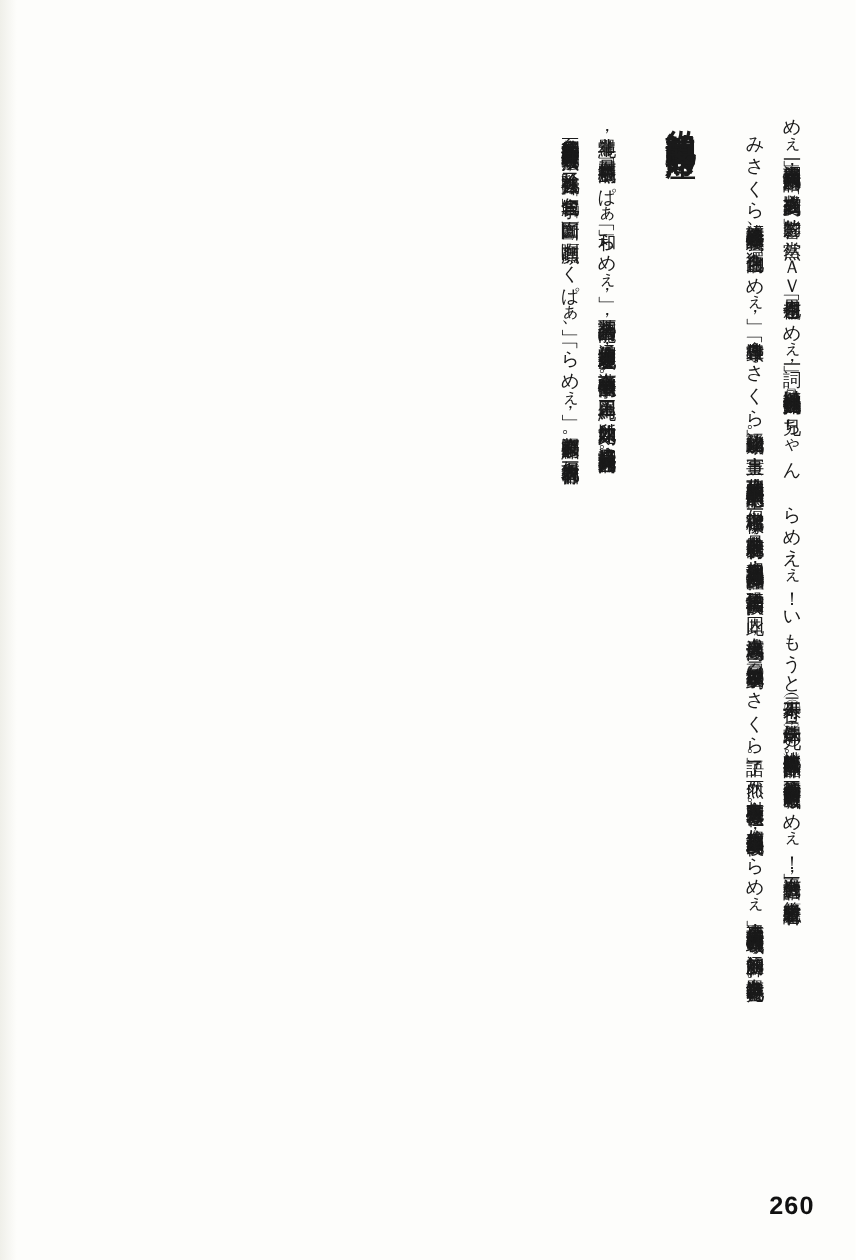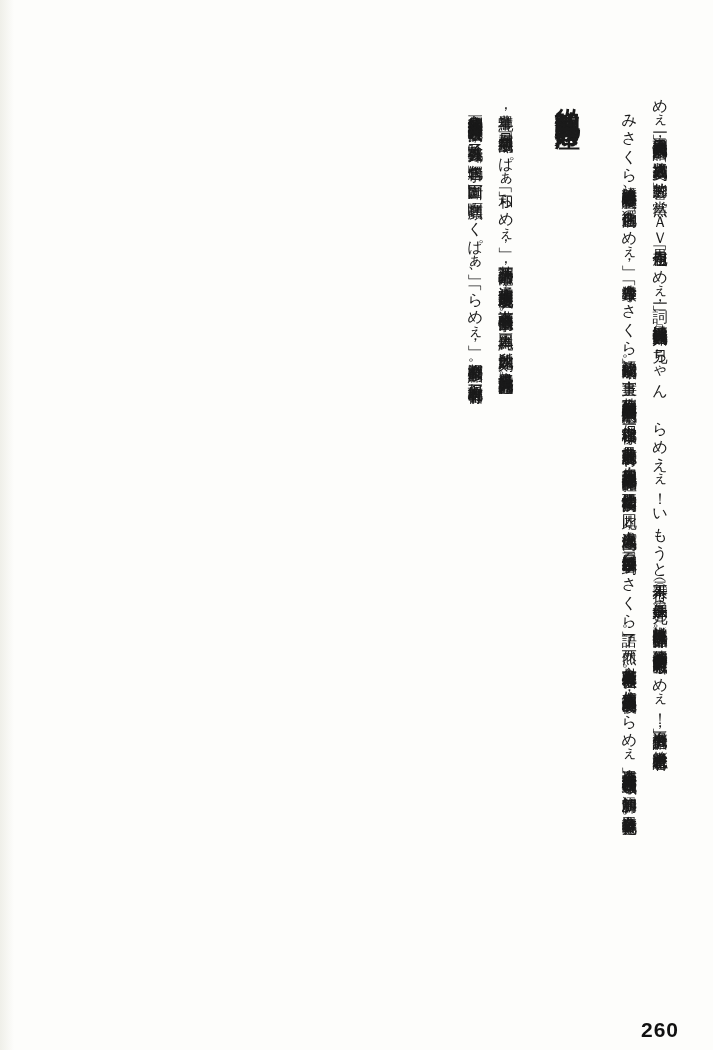--- a/index.html
+++ b/index.html
@@ -54,21 +54,21 @@
     letter-spacing: 2px;
     line-height: 1.25;
     text-indent: 0;
   }
   
   .gap-sm { display: inline-block; height: 1px; width: 8px; }
   .gap-md { display: inline-block; height: 1px; width: 18px; }
   .page-number {
     position: absolute;
     right: 34px;
-    bottom: 8px;
+    bottom: 32px;
     font-family: "Liberation Sans", sans-serif;
     font-size: 21px;
     font-weight: 700;
     letter-spacing: 1px;
     color: #111111;
   }
   .edge-shade-left {
     position: absolute;
     left: 0;
     top: 0;

